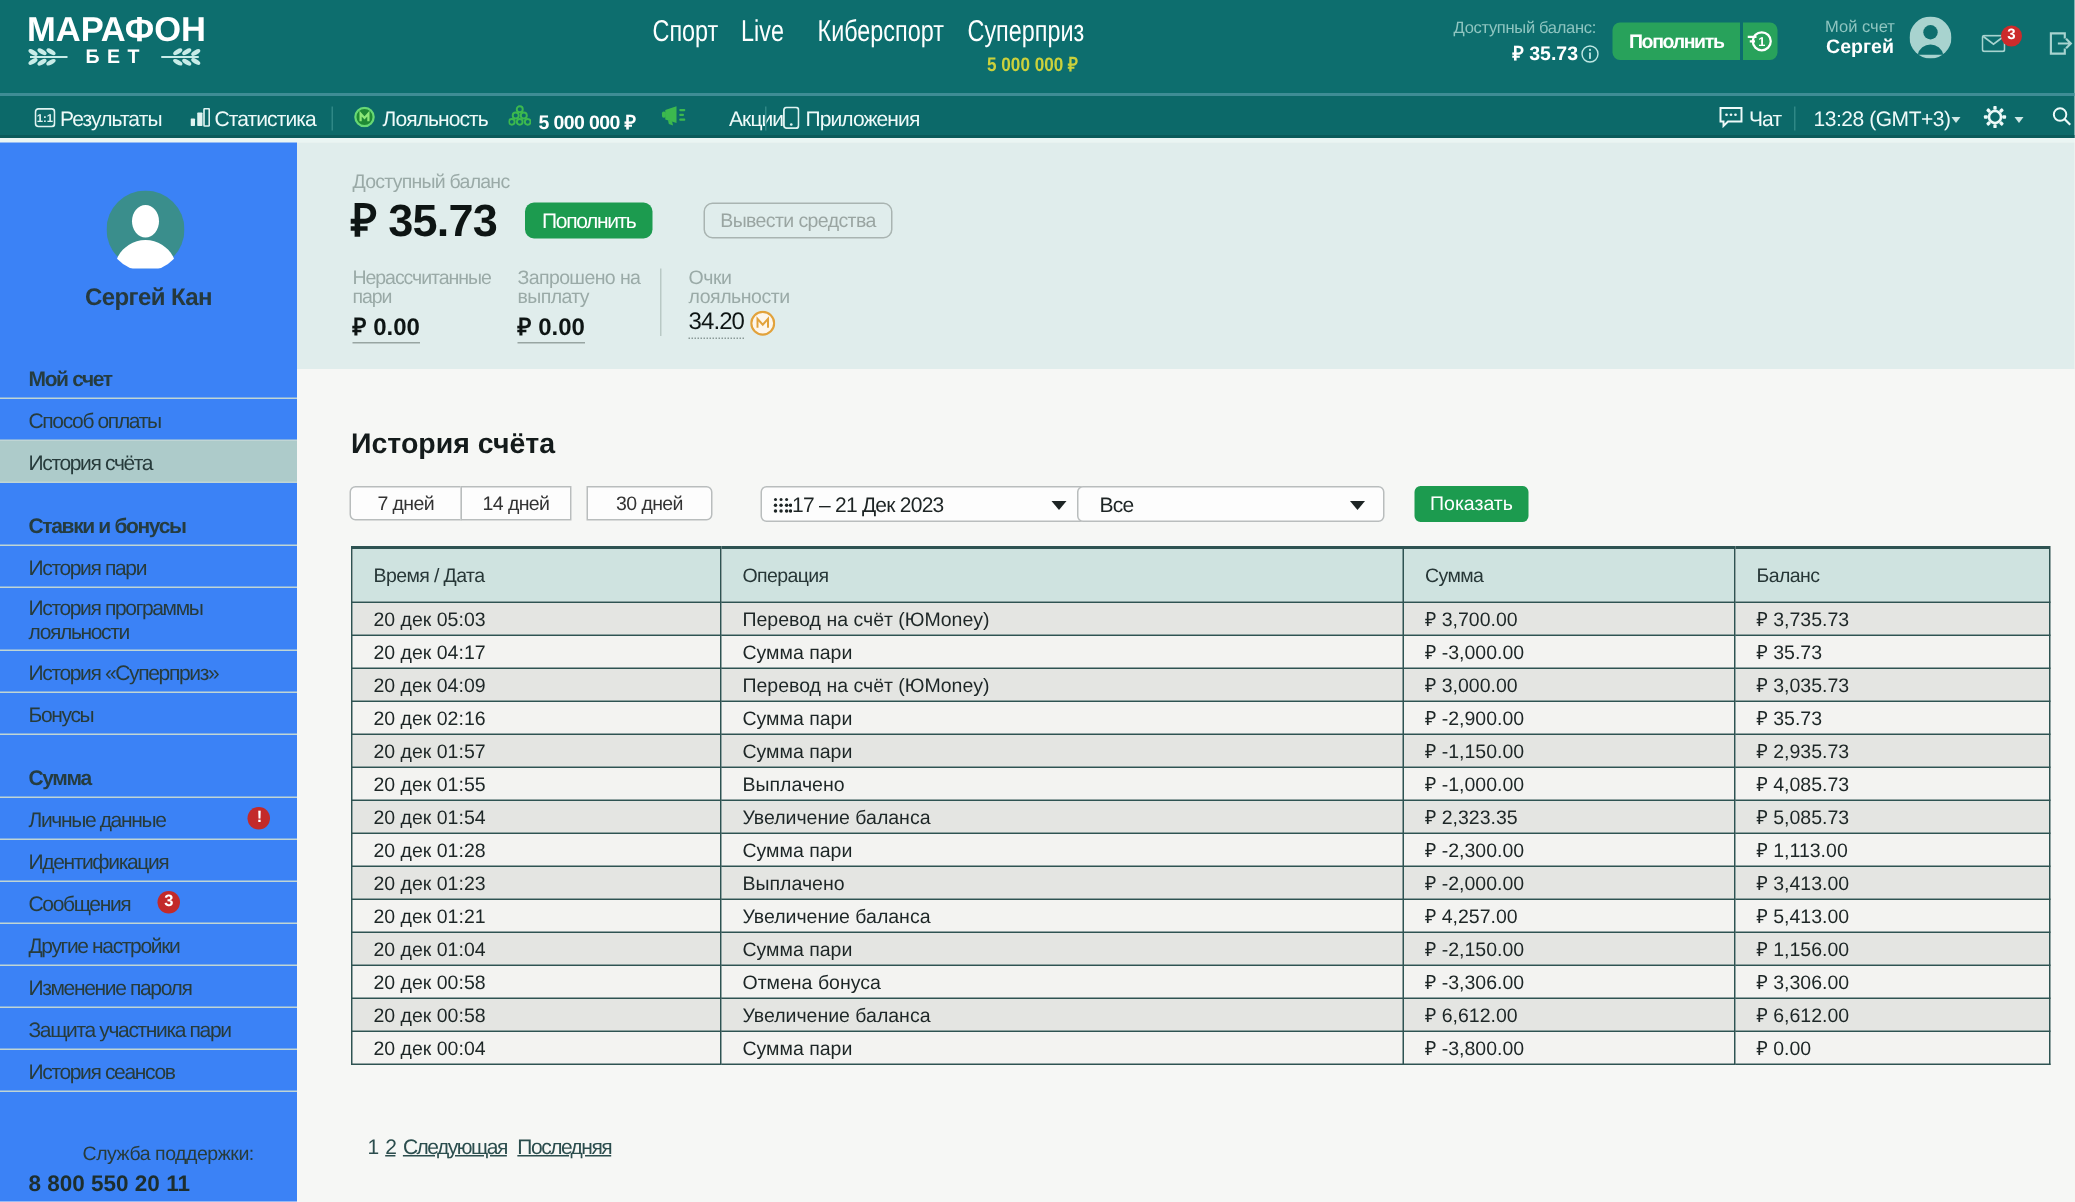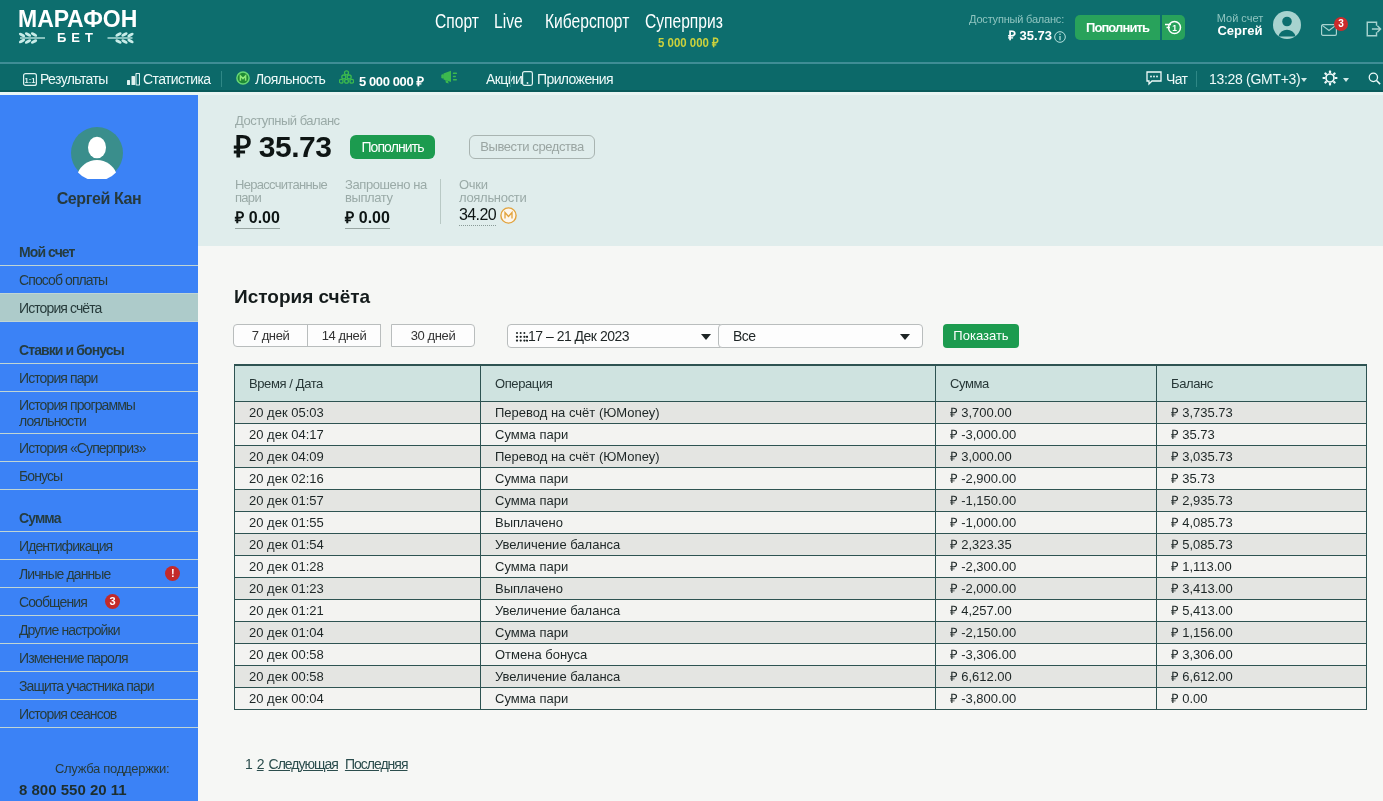--- a/index.html
+++ b/index.html
@@ -247,22 +247,22 @@
   <div class="item">Способ оплаты</div>
   <div class="item active">История счёта</div>
   <div style="height:14px;"></div>
   <div class="item hdr">Ставки и бонусы</div>
   <div class="item">История пари</div>
   <div class="item dbl">История программы<br>лояльности</div>
   <div class="item">История «Суперприз»</div>
   <div class="item">Бонусы</div>
   <div style="height:14px;"></div>
   <div class="item hdr">Сумма</div>
+  <div class="item">Личные данные <span style="position:absolute; left:165px; top:6px; width:15px; height:15px; background:#c32a2a; border-radius:50%; color:#fff; text-align:center; line-height:15px; font-size:11px; font-weight:bold;">!</span></div>
   <div class="item">Идентификация</div>
-  <div class="item">Личные данные <span style="position:absolute; left:165px; top:6px; width:15px; height:15px; background:#c32a2a; border-radius:50%; color:#fff; text-align:center; line-height:15px; font-size:11px; font-weight:bold;">!</span></div>
   <div class="item">Сообщения<span style="position:absolute; left:105px; top:6px; width:15px; height:15px; background:#c32a2a; border-radius:50%; color:#fff; text-align:center; line-height:15px; font-size:11px; font-weight:bold; letter-spacing:0;">3</span></div>
   <div class="item">Другие настройки</div>
   <div class="item">Изменение пароля</div>
   <div class="item">Защита участника пари</div>
   <div class="item">История сеансов</div>
   <div class="abs" style="left:19px; top:666px; font-size:13px; letter-spacing:-0.3px;margin-left:36px;">Служба поддержки:</div>
   <div class="abs" style="left:19px; top:686px; font-size:15px; font-weight:bold; color:#1d2e2e; letter-spacing:0px;">8 800 550 20 11</div>
 </div>
 
 <div id="balpanel">

